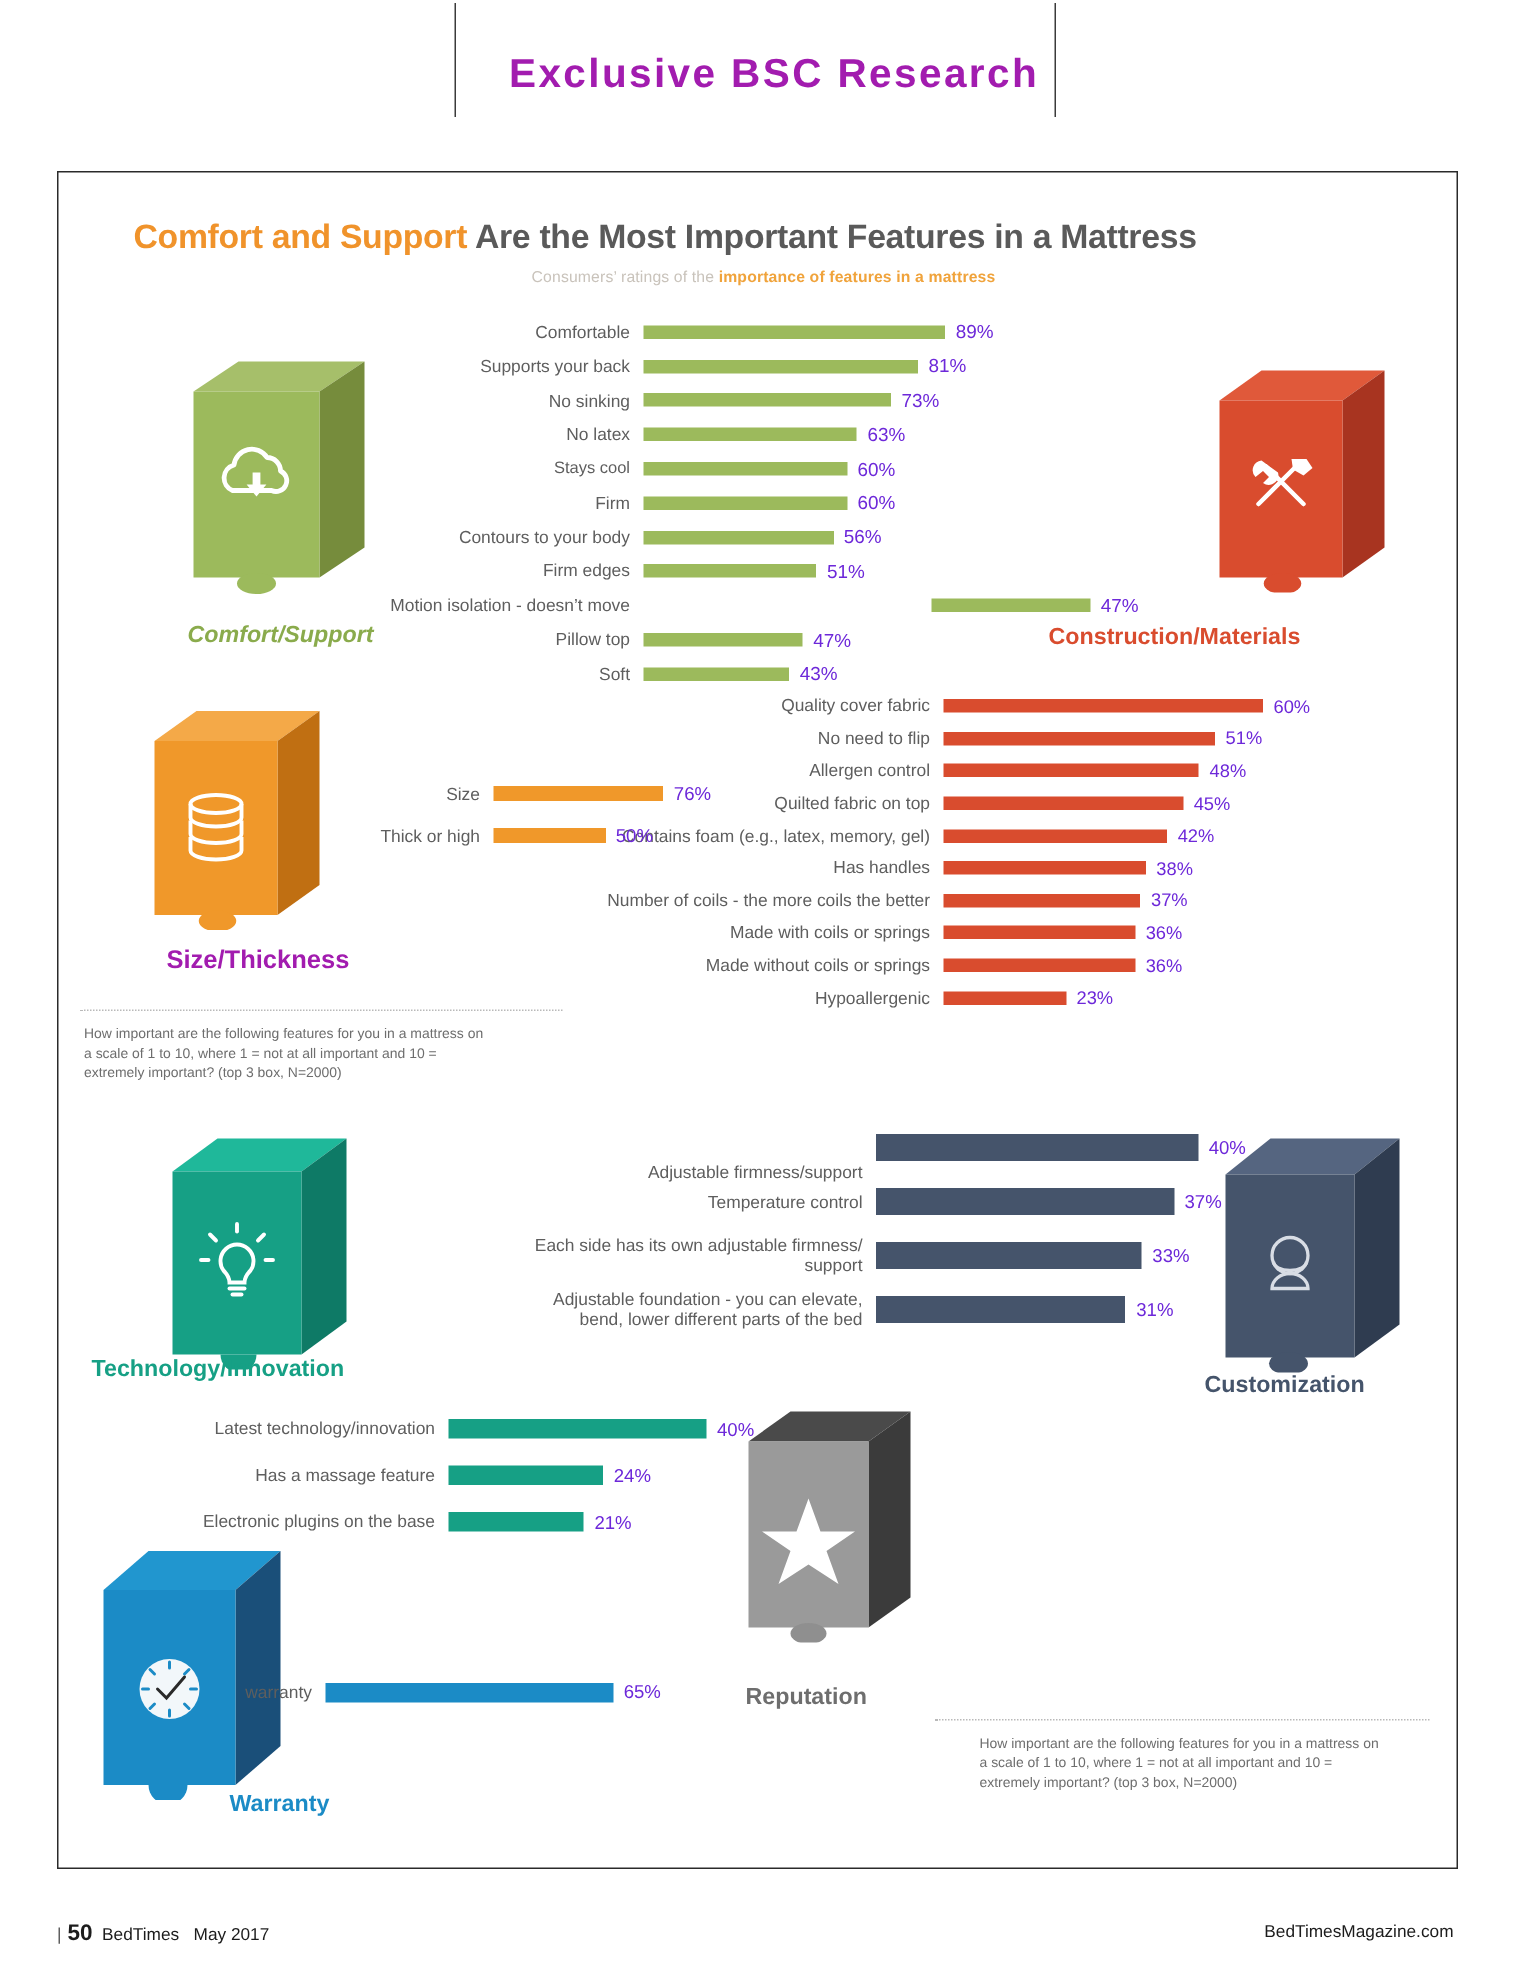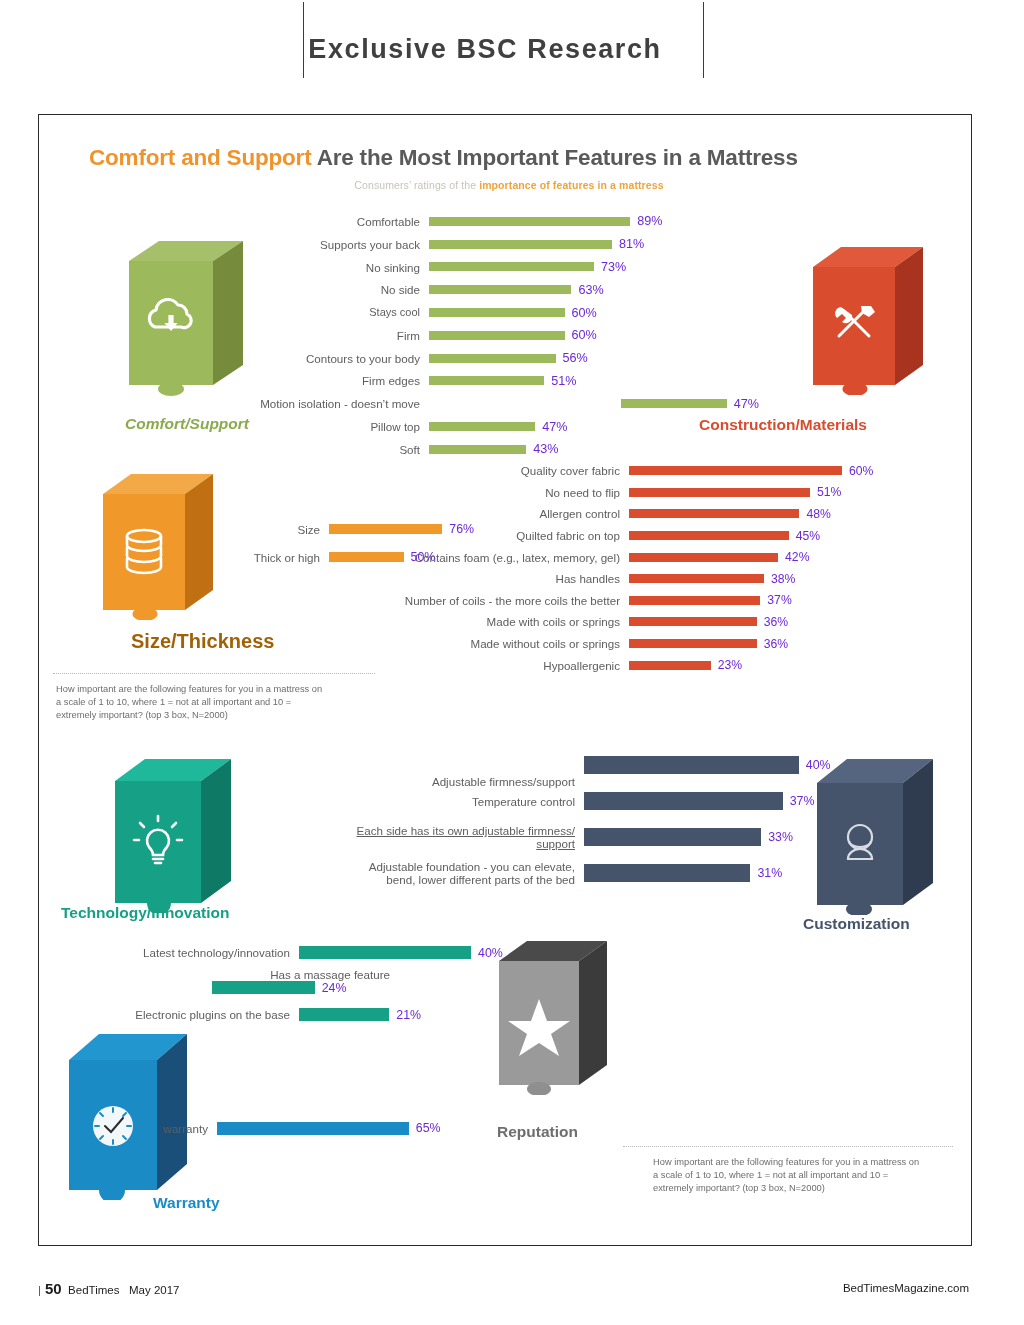--- a/index.html
+++ b/index.html
@@ -9,22 +9,22 @@
     -webkit-font-smoothing:antialiased;
     position:relative;overflow:hidden;
   }
 
   
   .page-header{position:absolute;left:0;top:0;width:1024px;height:96px;}
   .hdr-rule{position:absolute;top:2px;width:1px;height:76px;background:#3b3b3b;}
   .hdr-rule.left{left:303px;}
   .hdr-rule.right{left:703px;}
   .hdr-title{
-    position:absolute;left:285px;top:34px;width:400px;text-align:center;
-    font-size:27px;font-weight:bold;color:#404040;letter-spacing:1.6px;
+    position:absolute;left:316px;top:34px;width:400px;text-align:center;
+    font-size:27px;font-weight:bold;color:#a21caf;letter-spacing:1.6px;
   }
 
   
   .panel{
     position:absolute;left:38px;top:114px;width:932px;height:1130px;
     border:1.5px solid #2a2a2a;background:#fff;
   }
 
   .info-title{
     position:absolute;left:50px;top:30px;font-size:22.5px;font-weight:bold;
@@ -117,21 +117,21 @@
           </div>
         </div>
         <div class="row" style="height: 22.8px;">
           <div class="lbl" style="width: 200px; font-size: 11.6px;">No sinking</div>
           <div class="barwrap">
             <div class="bar" style="width: 164.98px; height: 9px; background: rgb(156, 186, 92);"></div>
             <div class="val" style="font-size: 12.6px;">73%</div>
           </div>
         </div>
         <div class="row" style="height: 22.8px;">
-          <div class="lbl" style="width: 200px; font-size: 11.6px;">No side</div>
+          <div class="lbl" style="width: 200px; font-size: 11.6px;">No latex</div>
           <div class="barwrap">
             <div class="bar" style="width: 142.38px; height: 9px; background: rgb(156, 186, 92);"></div>
             <div class="val" style="font-size: 12.6px;">63%</div>
           </div>
         </div>
         <div class="row" style="height: 22.8px;">
           <div class="lbl" style="width: 200px; font-size: 11px;">Stays cool</div>
           <div class="barwrap">
             <div class="bar" style="width: 135.6px; height: 9px; background: rgb(156, 186, 92);"></div>
             <div class="val" style="font-size: 12.6px;">60%</div>
@@ -282,21 +282,21 @@
       <rect x="8" y="24" width="82" height="116" fill="#f0982a"></rect>
       <ellipse cx="50" cy="144" rx="12.5" ry="7" fill="#f0982a"></ellipse>
       <g transform="translate(49,80)" fill="none" stroke="#ffffff" stroke-width="2.6">
         <ellipse cx="0" cy="-14" rx="17" ry="6"></ellipse>
         <path d="M-17,-14 v9 a17,6 0 0 0 34,0 v-9"></path>
         <path d="M-17,-3 v9 a17,6 0 0 0 34,0 v-9"></path>
         <path d="M-17,8 v9 a17,6 0 0 0 34,0 v-9"></path>
       </g>
     </svg>
   </div>
-  <div class="cat-label" style="left:72px;top:515px;font-size:20px;color:#a16207;margin-left:20px;">Size/Thickness</div>
+  <div class="cat-label" style="left:72px;top:515px;font-size:17px;color:#a21caf;">Size/Thickness</div>
 
   <div class="chart" style="left:130px;top:400px;width:340px;">
     <div>
         <div class="row" style="height: 28px;">
           <div class="lbl" style="width: 160px; font-size: 11.6px;">Size</div>
           <div class="barwrap">
             <div class="bar" style="width: 113.24px; height: 10px; background: rgb(240, 152, 42);"></div>
             <div class="val" style="font-size: 12.4px;">76%</div>
           </div>
         </div>
@@ -337,21 +337,21 @@
 
   <div class="chart" style="left:20px;top:822px;width:440px;">
     <div>
         <div class="row" style="height: 31px;">
           <div class="lbl" style="width: 240px; font-size: 11.6px;">Latest technology/innovation</div>
           <div class="barwrap">
             <div class="bar" style="width: 172px; height: 13px; background: rgb(22, 160, 133);"></div>
             <div class="val" style="font-size: 12.4px;">40%</div>
           </div>
         </div>
-        <div class="row" style="height: 31px; flex-direction: column;">
+        <div class="row" style="height: 31px;">
           <div class="lbl" style="width: 240px; font-size: 11.6px;">Has a massage feature</div>
           <div class="barwrap">
             <div class="bar" style="width: 103.2px; height: 13px; background: rgb(22, 160, 133);"></div>
             <div class="val" style="font-size: 12.4px;">24%</div>
           </div>
         </div>
         <div class="row" style="height: 31px;">
           <div class="lbl" style="width: 240px; font-size: 11.6px;">Electronic plugins on the base</div>
           <div class="barwrap">
             <div class="bar" style="width: 90.3px; height: 13px; background: rgb(22, 160, 133);"></div>
@@ -386,21 +386,21 @@
           </div>
         </div>
         <div class="row" style="height: 36px;">
           <div class="lbl" style="width: 290px; font-size: 11.6px;">Temperature control</div>
           <div class="barwrap">
             <div class="bar" style="width: 198.69px; height: 18px; background: rgb(69, 84, 107);"></div>
             <div class="val" style="font-size: 12.4px;">37%</div>
           </div>
         </div>
         <div class="row" style="height: 36px;">
-          <div class="lbl" style="width: 290px; font-size: 11.6px; text-decoration: underline;">Each side has its own adjustable firmness/
+          <div class="lbl" style="width: 290px; font-size: 11.6px;">Each side has its own adjustable firmness/
 support</div>
           <div class="barwrap">
             <div class="bar" style="width: 177.21px; height: 18px; background: rgb(69, 84, 107);"></div>
             <div class="val" style="font-size: 12.4px;">33%</div>
           </div>
         </div>
         <div class="row" style="height: 36px;">
           <div class="lbl" style="width: 290px; font-size: 11.6px;">Adjustable foundation - you can elevate,
 bend, lower different parts of the bed</div>
           <div class="barwrap">

